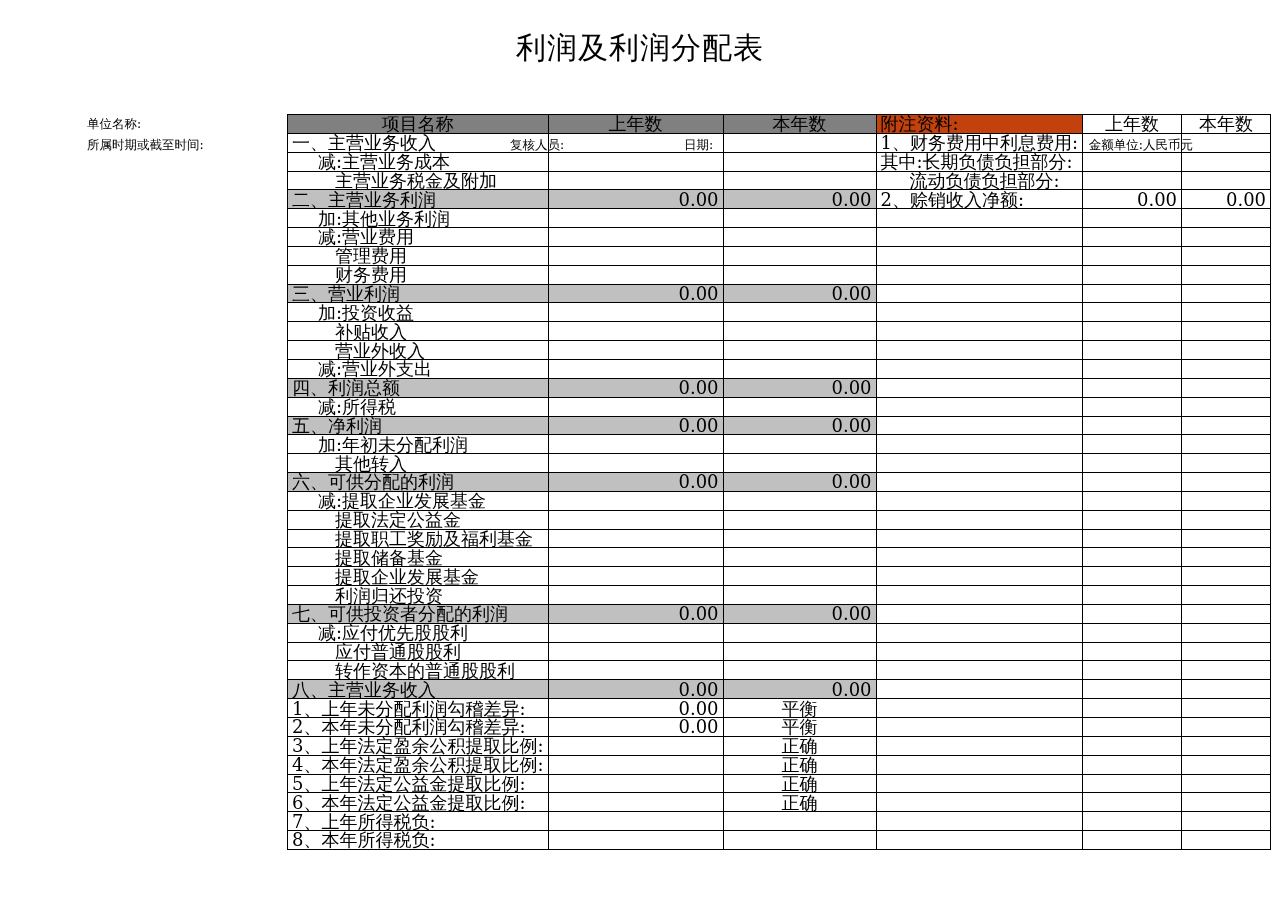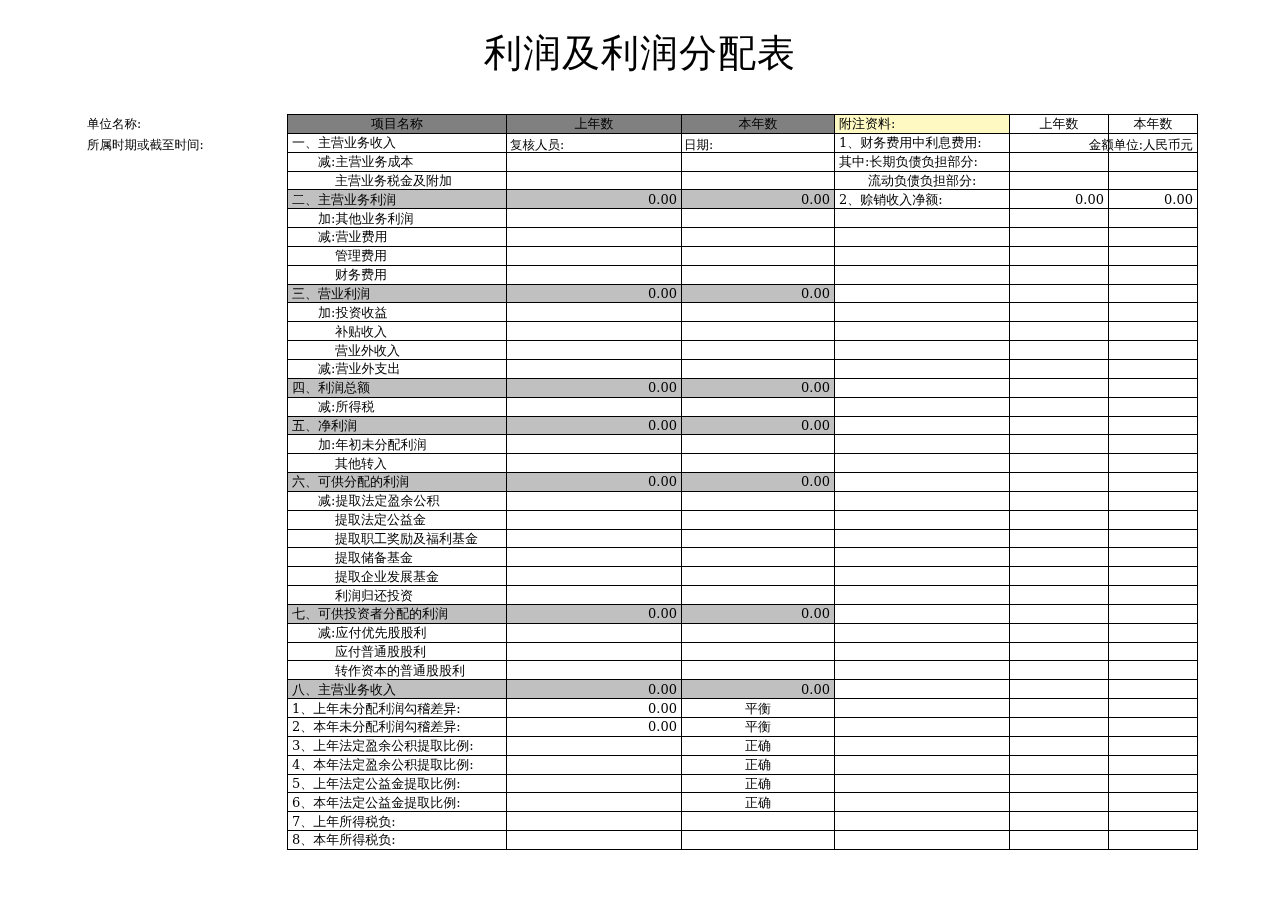--- a/index.html
+++ b/index.html
@@ -1,27 +1,27 @@
 <!DOCTYPE html>
 <html><head>
 <meta charset="utf-8">
 <style>
   html, body { margin:0; padding:0; background:#ffffff; }
   body { width:1280px; height:901px; position:relative; overflow:hidden;
          font-family: "DejaVu Serif", "Liberation Serif", serif; color:#000; }
   .title { position:absolute; left:0; width:1280px; top:28px; text-align:center;
-           font-family:"DejaVu Sans", "Liberation Sans", sans-serif; font-size:38px; letter-spacing:1px; }
+           font-family:"DejaVu Sans", "Liberation Sans", sans-serif; font-size:30px; letter-spacing:1px; }
   .meta { position:absolute; font-size:12.5px; white-space:nowrap;margin-top:40px; }
   table.sheet { position:absolute; left:287px; top:114px; border-collapse:collapse;
-                table-layout:fixed; font-size:13px; }
+                table-layout:fixed; font-size:18px; }
   table.sheet td { border:1px solid #000; height:17.85px; padding:0 4px; line-height:17px;
                    white-space:nowrap; overflow:hidden; }
   td.hdr { background:#808080; text-align:center; }
   td.hdr-w { background:#fff; text-align:center; }
-  td.hdr-note { background:#fef9c3; text-align:left; }
+  td.hdr-note { background:#c2410c; text-align:left; }
   tr.hl td.l { background:#c0c0c0; }
   td.num { text-align:right; }
   td.ctr { text-align:center; }
   .i1 { padding-left:30px !important; }
   .i2 { padding-left:47px !important; }
   .ni2 { padding-left:33px !important; }
 </style>
 </head>
 <body>
 
@@ -200,21 +200,21 @@
       </tr>
       <tr class="hl">
         <td class="l ">六、可供分配的利润</td>
         <td class="l num">0.00</td>
         <td class="l num">0.00</td>
         <td></td>
         <td class="num"></td>
         <td class="num"></td>
       </tr>
       <tr>
-        <td class="l i1">减:提取法定盈余公积</td>
+        <td class="l i1">减:提取企业发展基金</td>
         <td class="l num"></td>
         <td class="l num"></td>
         <td></td>
         <td class="num"></td>
         <td class="num"></td>
       </tr>
       <tr>
         <td class="l i2">提取法定公益金</td>
         <td class="l num"></td>
         <td class="l num"></td>

